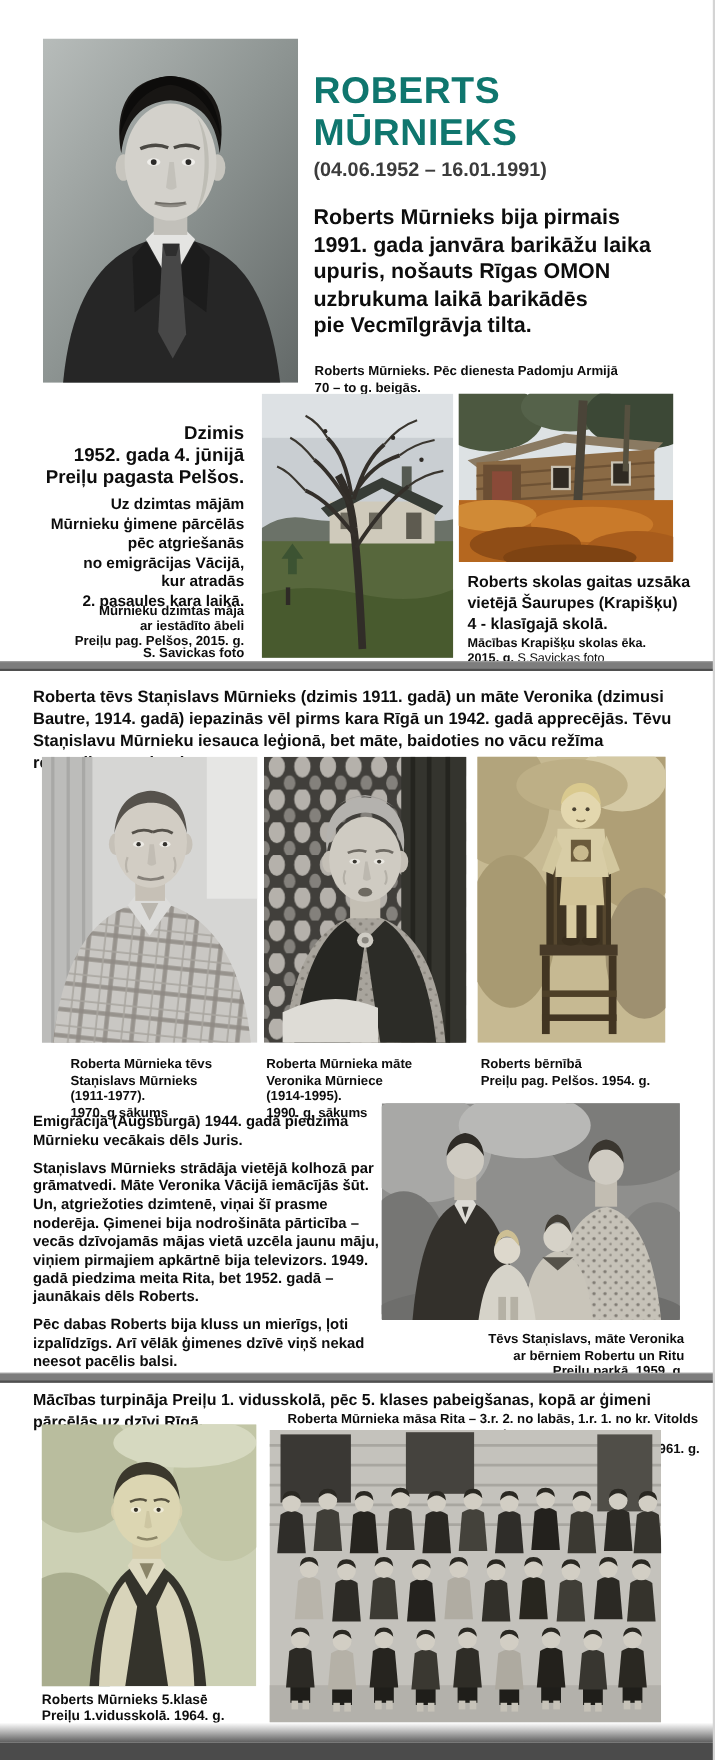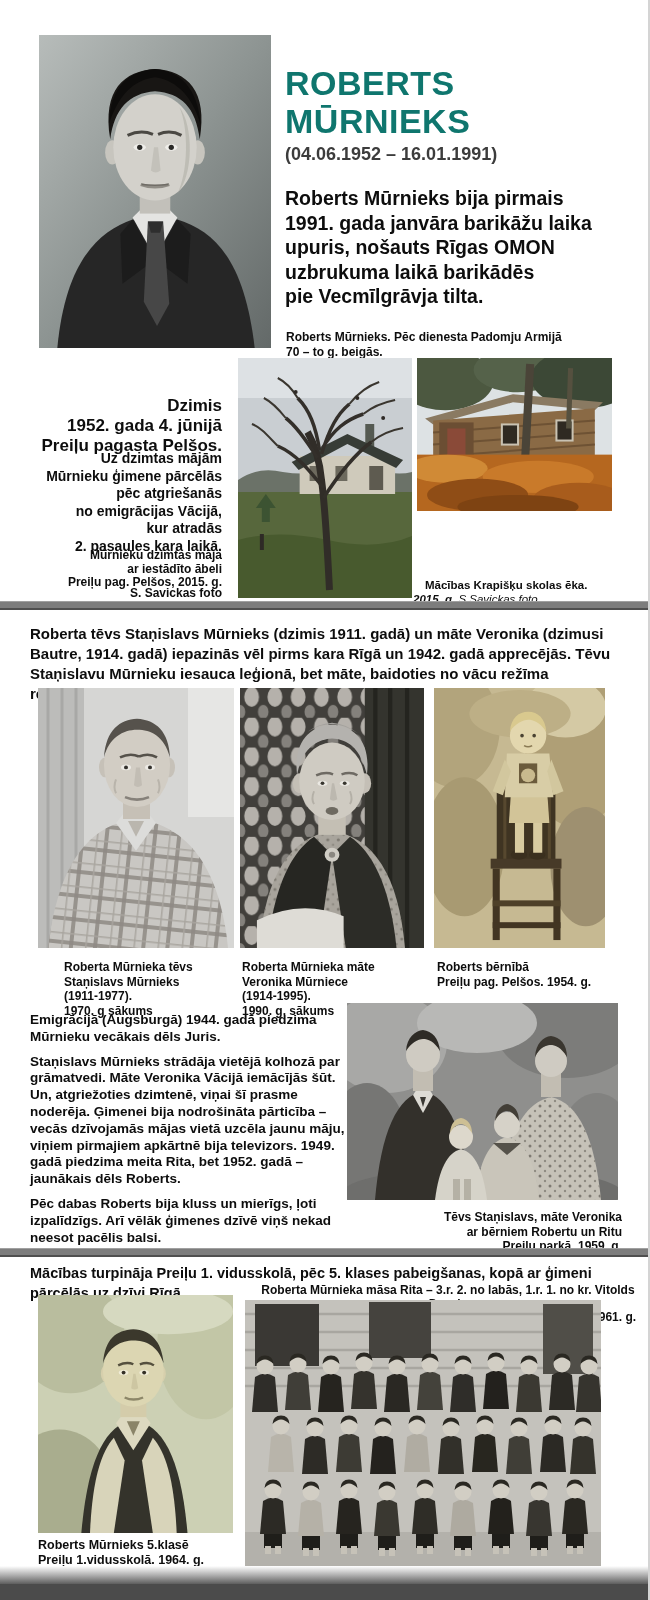--- a/index.html
+++ b/index.html
@@ -74,21 +74,21 @@
 MŪRNIEKS</div>
   <div class="abs dates" style="left:285px;top:144px;width:340px;">(04.06.1952 – 16.01.1991)</div>
   <div class="abs intro1 pre" style="left:285px;top:186px;width:360px;">Roberts Mūrnieks bija pirmais
 1991. gada janvāra barikāžu laika
 upuris, nošauts Rīgas OMON
 uzbrukuma laikā barikādēs
 pie Vecmīlgrāvja tilta.</div>
   <div class="abs cap pre" style="left:286px;top:330px;width:350px;">Roberts Mūrnieks. Pēc dienesta Padomju Armijā
 70 – to g. beigās.</div>
 
-  <div class="abs h2r pre" style="left:18px;top:384px;width:204px;margin-top:12px;">Dzimis
+  <div class="abs h2r pre" style="left:18px;top:384px;width:204px;">Dzimis
 1952. gada 4. jūnijā
 Preiļu pagasta Pelšos.</div>
   <div class="abs bodyr pre" style="left:18px;top:450px;width:204px;">Uz dzimtas mājām
 Mūrnieku ģimene pārcēlās
 pēc atgriešanās
 no emigrācijas Vācijā,
 kur atradās
 2. pasaules kara laikā.</div>
   <div class="abs capr pre" style="left:18px;top:549px;width:204px;">Mūrnieku dzimtas māja
 ar iestādīto ābeli
@@ -137,22 +137,25 @@
       <path d="M152 10 L150 70" stroke="#55503f" stroke-width="5"></path>
       <rect y="96" width="193" height="56" fill="#b5671f"></rect>
       <ellipse cx="30" cy="110" rx="40" ry="14" fill="#d08a36"></ellipse>
       <ellipse cx="120" cy="118" rx="55" ry="16" fill="#c97a2a"></ellipse>
       <ellipse cx="60" cy="136" rx="50" ry="16" fill="#8f4d16"></ellipse>
       <ellipse cx="160" cy="140" rx="45" ry="16" fill="#a85c1c"></ellipse>
       <ellipse cx="100" cy="148" rx="60" ry="12" fill="#7e4312"></ellipse>
     </svg>
   </div>
 
+  <div class="abs schooltxt pre" style="left:425px;top:521px;width:210px;">Roberts skolas gaitas uzsāka
+vietējā Šaurupes (Krapišķu)
+4 - klasīgajā skolā.</div>
   <div class="abs cap-sm b" style="left:425px;top:578px;width:215px;">Mācības Krapišķu skolas ēka.</div>
-  <div class="abs cap-sm" style="left:413px;top:592px;width:215px;font-style:italic;">
+  <div class="abs cap-sm" style="left:425px;top:592px;width:215px;">
     <span class="b">2015. g.</span>
     <span class="credit">S.Savickas foto</span>
   </div>
 
   <div class="abs divider" style="top:601px;"></div>
 
   <div class="abs para3" style="left:30px;top:624px;width:594px;">Roberta tēvs Staņislavs Mūrnieks (dzimis 1911. gadā) un māte Veronika (dzimusi Bautre, 1914. gadā) iepazinās vēl pirms kara Rīgā un 1942. gadā apprecējās. Tēvu Staņislavu Mūrnieku iesauca leģionā, bet māte, baidoties no vācu režīma represijām, emigrēja.</div>
 
   <div class="abs photo" style="left:38px;top:688px;width:196px;height:260px;">
     <svg viewBox="0 0 196 262" preserveAspectRatio="none">

